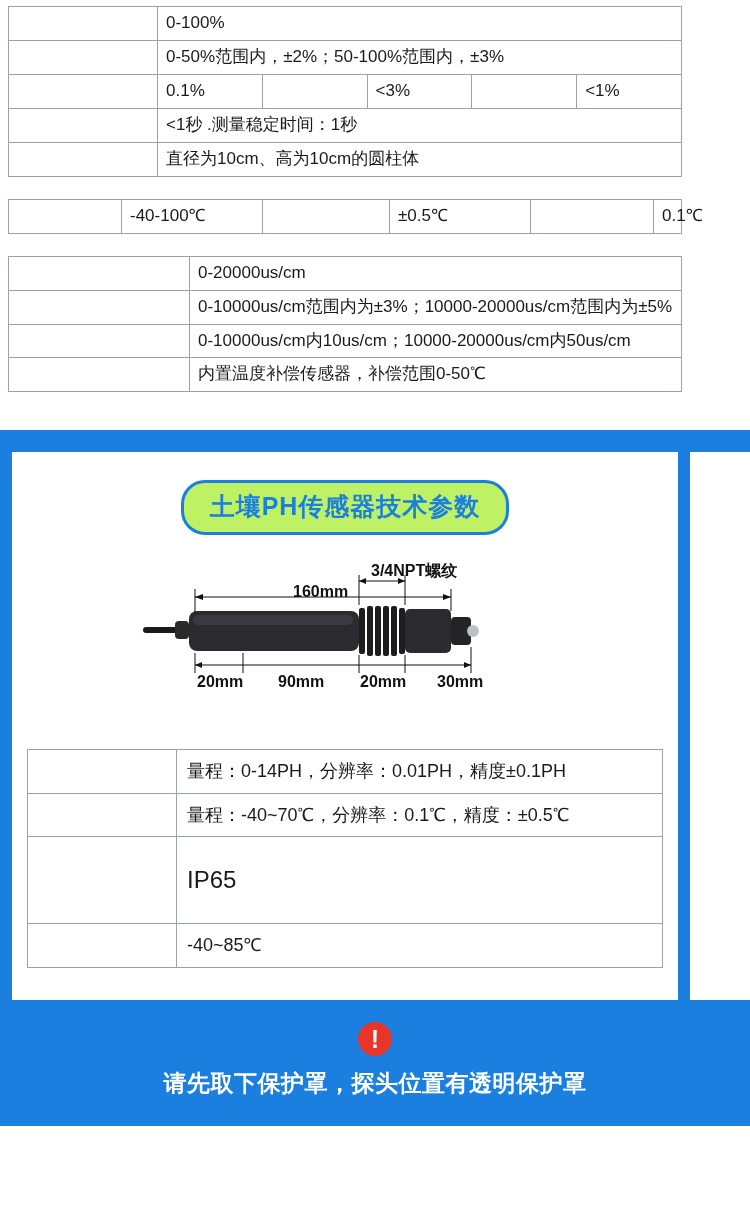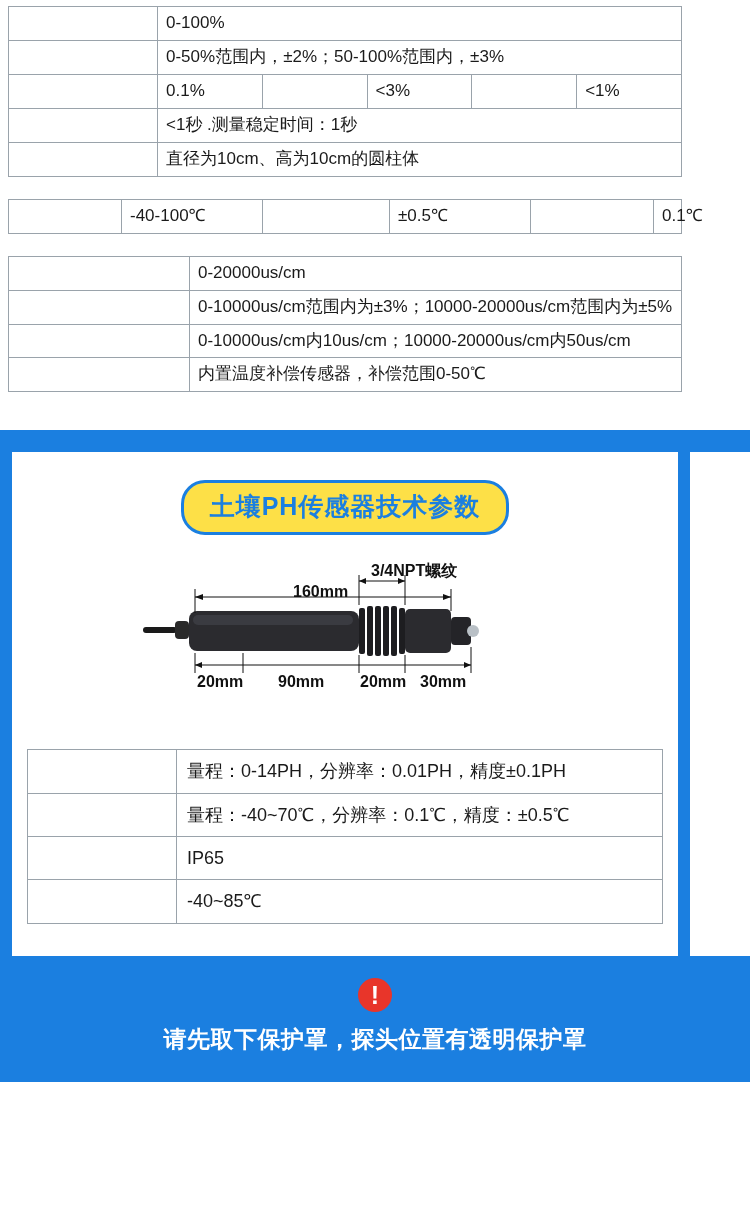--- a/index.html
+++ b/index.html
@@ -69,21 +69,21 @@
   }
   .pill {
     display: inline-block;
     border: 3px solid #1b7fe0;
     border-radius: 24px;
     color: #1b7fe0;
     font-size: 25px;
     font-weight: bold;
     padding: 7px 26px 9px 26px;
     letter-spacing: 1px;
-    background: #fde047;
+    background: #bef264;
   }
   .center { text-align: center; }
 
   
   .diagram {
     position: relative;
     width: 420px;
     height: 150px;
     margin: 26px auto 8px auto;
   }
@@ -252,38 +252,38 @@
           <line x1="60" y1="104" x2="336" y2="104" stroke="#111" stroke-width="1"></line>
           <polygon points="60,104 67,101 67,107" fill="#111"></polygon>
           <polygon points="336,104 329,101 329,107" fill="#111"></polygon>
         </svg>
 
         <span class="dim-label" style="left:236px; top:0px;">3/4NPT螺纹</span>
         <span class="dim-label" style="left:158px; top:22px;">160mm</span>
         <span class="dim-label" style="left:62px; top:112px;">20mm</span>
         <span class="dim-label" style="left:143px; top:112px;">90mm</span>
         <span class="dim-label" style="left:225px; top:112px;">20mm</span>
-        <span class="dim-label" style="left:285px; top:112px;">30mm</span>
+        <span class="dim-label" style="left:302px; top:112px;">30mm</span>
       </div>
 
       <div style="height:30px"></div>
 
       <table class="spec" style="width:636px">
         <tbody>
             <tr>
           <td class="hd" style="width:132px; font-size:18px; padding:9px 8px;">PH值量程</td>
           <td style="font-size:18px; padding:9px 10px;">量程：0-14PH，分辨率：0.01PH，精度±0.1PH</td>
         </tr>
         <tr>
           <td class="hd" style="font-size:18px; padding:9px 8px;">温度量程</td>
           <td style="font-size:18px; padding:9px 10px;">量程：-40~70℃，分辨率：0.1℃，精度：±0.5℃</td>
         </tr>
         <tr>
           <td class="hd" style="font-size:18px; padding:9px 8px;">防护等级</td>
-          <td style="font-size:18px; padding:9px 10px;">IP65</td>
+          <td style="font-size:24px; padding:27px 10px;">IP65</td>
         </tr>
         <tr>
           <td class="hd" style="font-size:18px; padding:9px 8px;">运行环境</td>
           <td style="font-size:18px; padding:9px 10px;">-40~85℃</td>
         </tr>
       </tbody>
         </table>
 
       <div style="height:10px"></div>
     </div>

